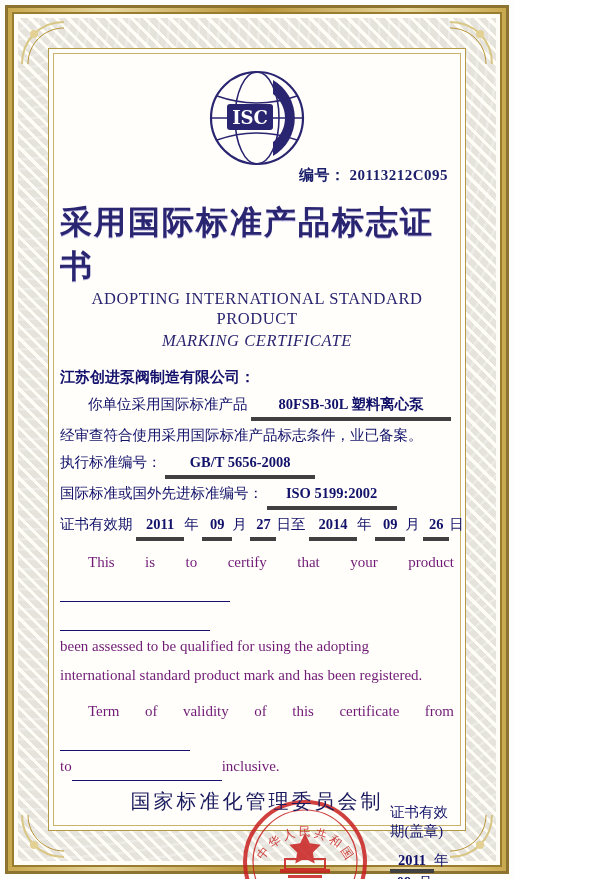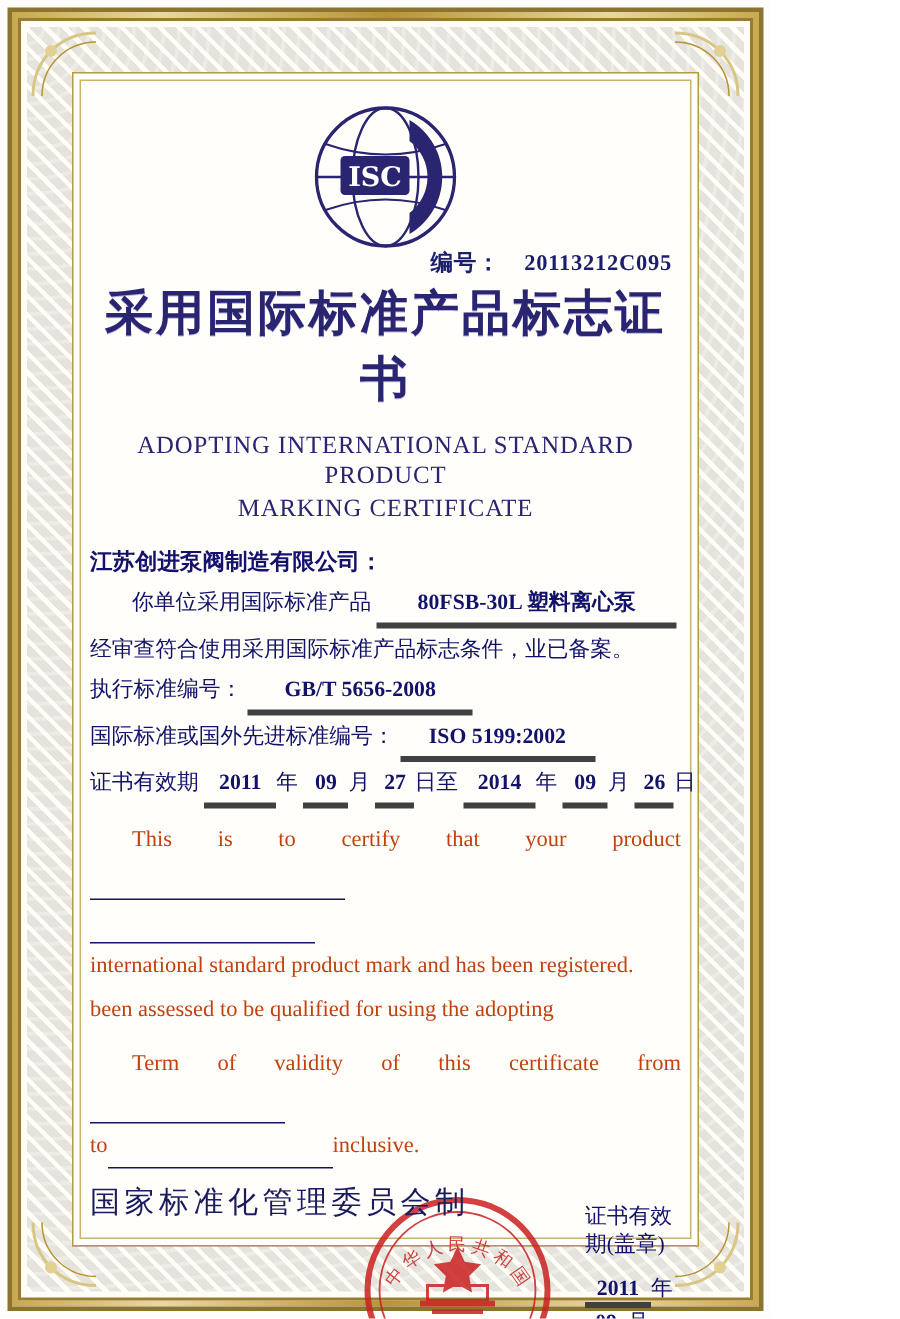--- a/index.html
+++ b/index.html
@@ -77,39 +77,39 @@
     display:flex;justify-content:center;margin-top:6px;
   }
   .serial{
     text-align:right;
     font-size:15px;
     color:#1b1f6b;
     font-weight:bold;
     margin:-6px 6px 0 0;
     letter-spacing:.5px;
   }
-  .serial .num{margin-left:16px;}
+  .serial .num{margin-left:4px;}
   .title-cn{
-    text-align:center;
+    text-align:left;
     font-size:32px;
     letter-spacing:2px;
     color:#2a2570;
     font-weight:bold;
     font-family:"DejaVu Serif", serif;
-    margin-top:2px;
+    margin-top:16px;
     text-shadow:0 1px 0 #b9b3e0;
   }
   .title-en1,.title-en2{
     text-align:center;
     color:#2a2570;
     font-size:16.5px;
     letter-spacing:.6px;
-    margin-top:12px;
-  }
-  .title-en2{margin-top:2px;}
+    margin-top:0;
+  }
+  .title-en2{margin-top:2px;font-style:italic;}
   .body{
     margin-top:14px;
     font-size:14.5px;
     color:#12126a;
     line-height:1.65;
   }
   .line{margin:3px 0;white-space:nowrap;}
   .company{
     font-weight:bold;
     font-size:15px;
@@ -122,42 +122,42 @@
     font-weight:bold;
   }
   .u-plain{
     display:inline-block;
     border-bottom:1px solid #14126d;
   }
   .indent{display:inline-block;width:28px;}
   .en-body{
     margin-top:8px;
     font-size:15px;
-    color:#c2410c;
+    color:#701a75;
     line-height:1.75;
     text-align:justify;
   }
   .en-body p{margin:2px 0;}
   
   .issue-area{
     position:relative;
     height:150px;
     margin-top:6px;
   }
   .seal{
     position:absolute;left:180px;top:10px;
     width:130px;height:130px;
   }
   .issuer{
     position:absolute;left:330px;top:16px;
     font-size:14.5px;color:#12126a;
   }
   .issuer .row2{margin-top:10px;}
   .footer{
-    text-align:left;
+    text-align:center;
     font-size:20px;
     letter-spacing:3px;
     color:#1a1a5e;
     font-family:"DejaVu Serif", serif;
     position:absolute;left:0;right:0;bottom:6px;
   }
 </style>
 </head>
 <body>
 
@@ -250,22 +250,22 @@
     </div>
 
     <div class="en-body">
       <p>
         <span class="indent"></span><span>This is to certify that your product</span>
         <span class="u-plain" style="width:170px">&nbsp;</span>
       </p>
       <p>
         <span class="u-plain" style="width:150px">&nbsp;</span>
       </p>
+      <p>been assessed to be qualified for using the adopting</p>
       <p>international standard product mark and has been registered.</p>
-      <p>been assessed to be qualified for using the adopting</p>
       <p style="margin-top:10px">
         <span class="indent"></span><span>Term of validity of this certificate from</span>
         <span class="u-plain" style="width:130px">&nbsp;</span>
       </p>
       <p>
         <span>to</span><span class="u-plain" style="width:150px">&nbsp;</span><span>inclusive.</span>
       </p>
     </div>
 
     <div class="issue-area">

